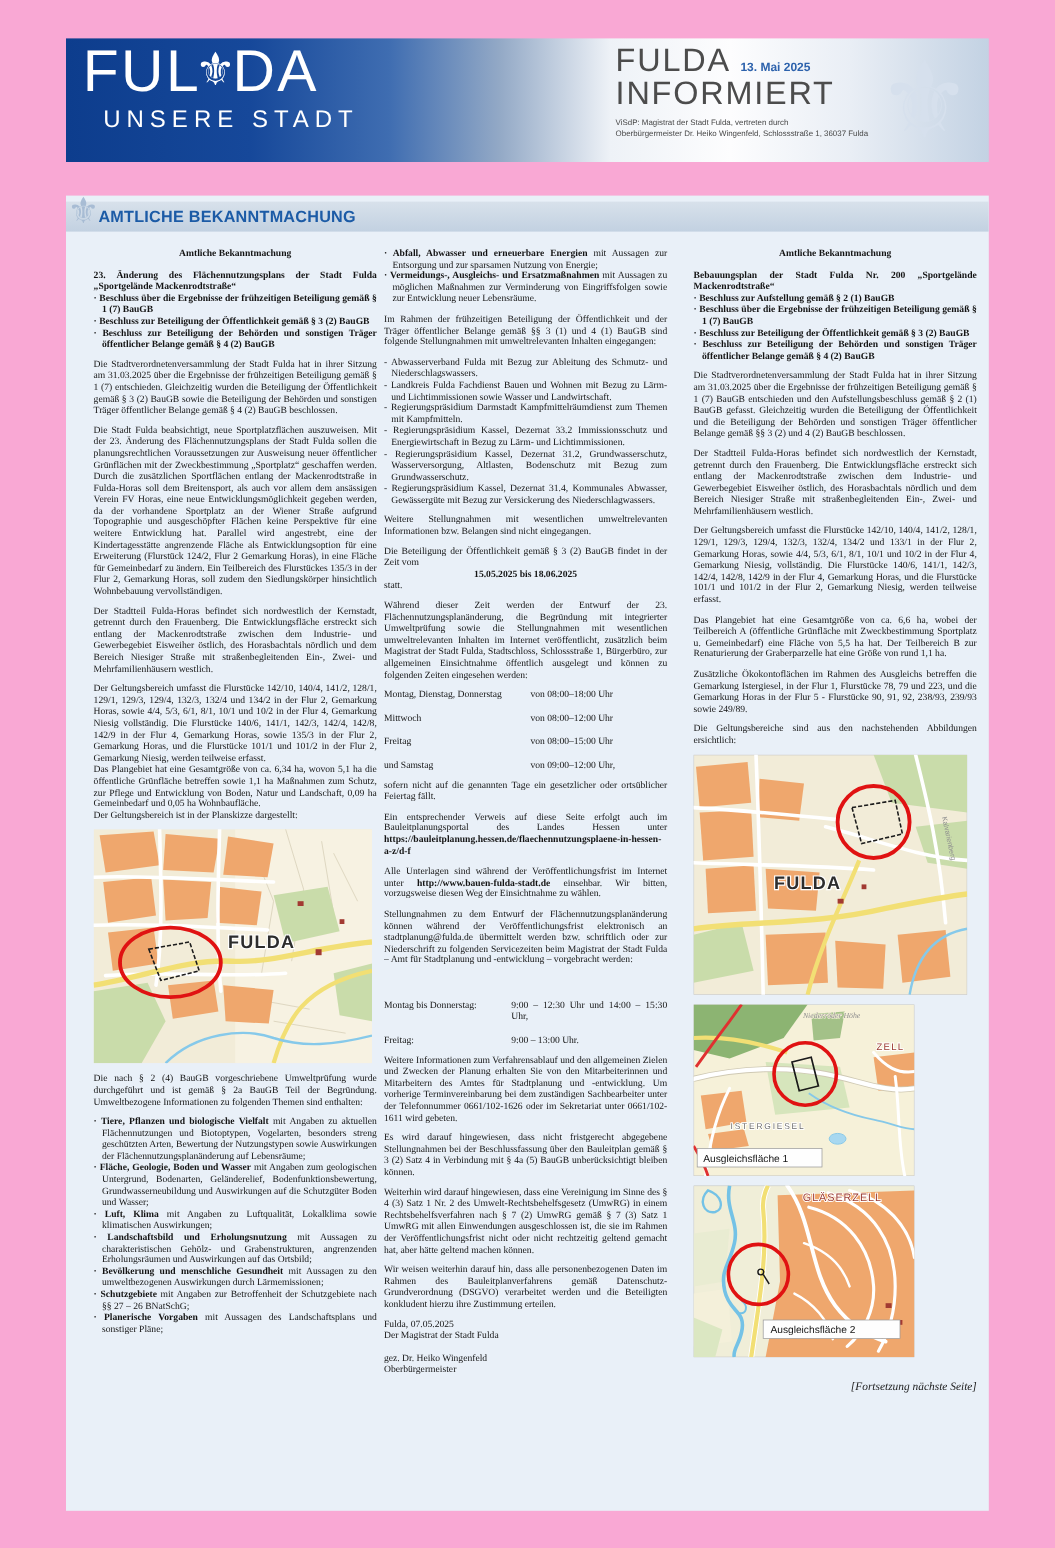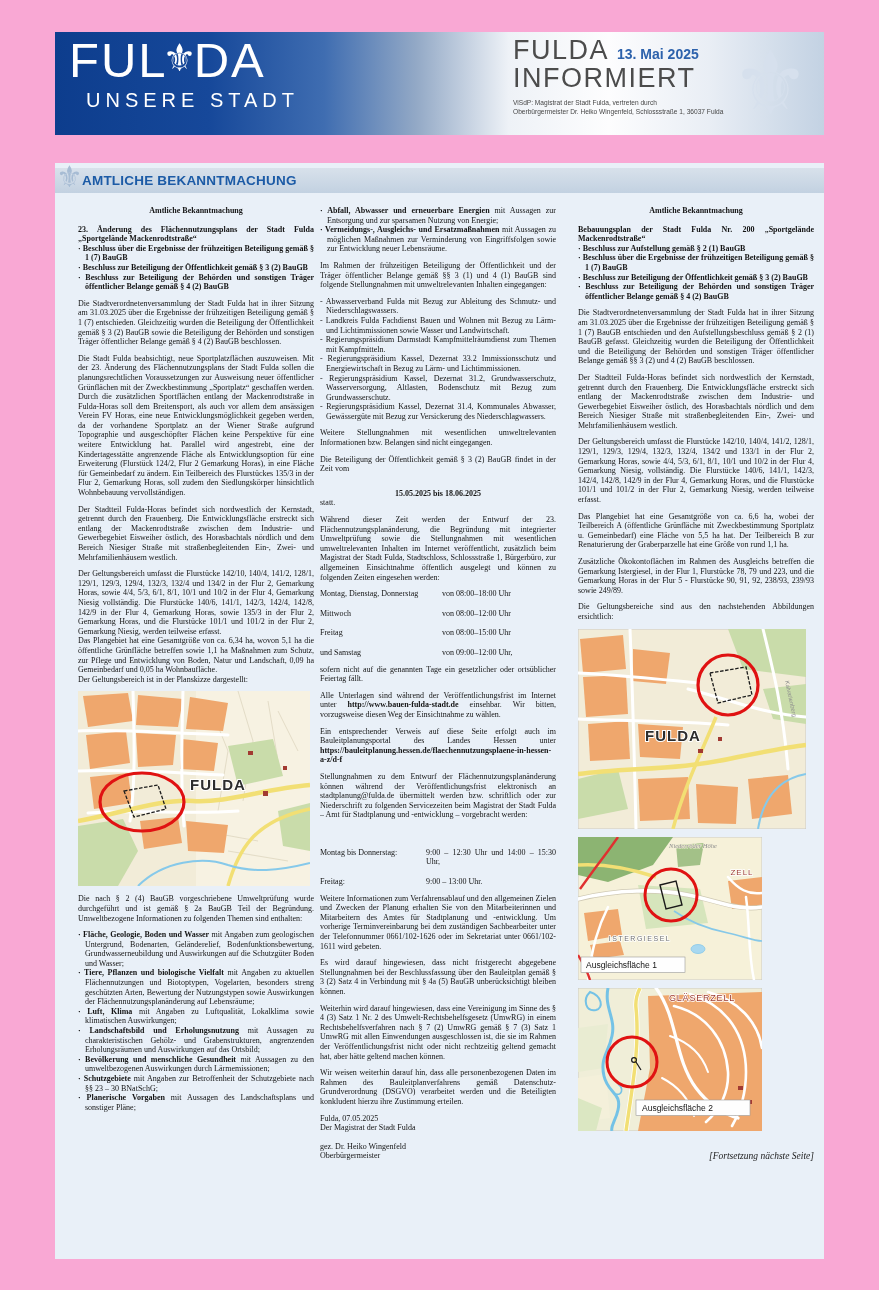--- a/index.html
+++ b/index.html
@@ -10,21 +10,21 @@
   .headerbar{position:absolute;left:55px;top:32px;width:769px;height:103px;
     background:linear-gradient(90deg,#0d3d8d 0%,#16489a 20%,#3f6db1 35%,#93a9c6 47%,
                #eef2f7 59%,#fdfdfe 72%,#e9eef5 85%,#c3d2e3 100%);}
   .logo{position:absolute;left:14px;top:4px;color:#fff;font-family:"Liberation Sans",sans-serif;}
   .logo-word{font-size:49px;letter-spacing:2px;display:flex;align-items:flex-start;line-height:1;}
   .logo-fleur{font-family:"DejaVu Sans",sans-serif;font-size:38px;margin:3px -5px 0 -5px;}
   .logo-sub{font-size:20px;letter-spacing:5px;margin:4px 0 0 17px;}
   .mast{position:absolute;left:458px;top:5px;font-family:"Liberation Sans",sans-serif;color:#4c4c4c;}
   .mast-line{display:flex;align-items:baseline;gap:8px;}
   .mast-word{font-size:27px;letter-spacing:1.5px;line-height:1.03;}
-  .mast-date{font-size:14px;font-weight:bold;color:#2d62ac;}
+  .mast-date{font-size:10px;font-weight:bold;color:#2d62ac;}
   .imprint{margin-top:5px;font-size:6.6px;color:#474747;line-height:1.4;}
   .bigfleur{position:absolute;right:14px;top:0px;font-size:88px;line-height:103px;
     color:#d6e0ed;font-family:"DejaVu Sans",sans-serif;}
 
   
   .panel{position:absolute;left:55px;top:163px;width:769px;height:1096px;
     background:#e9f0f8;overflow:hidden;}
   .banner{position:relative;margin-top:5px;height:25px;
     background:linear-gradient(180deg,#d8e1eb,#c2d1e1);display:flex;align-items:center;}
   .banner-title{margin-left:27px;font-family:"Liberation Sans",sans-serif;font-weight:bold;
@@ -166,62 +166,62 @@
               <rect x="185" y="100" width="5" height="5"></rect>
               <rect x="205" y="75" width="4" height="4"></rect>
           </g>
           <path d="M46 100 L80 94 L88 118 L56 126 Z" fill="none" stroke="#1c1c1c" stroke-width="1.3" stroke-dasharray="3.5,1.6"></path>
           <ellipse cx="64" cy="111" rx="42" ry="29" fill="none" stroke="#e01212" stroke-width="3.2"></ellipse>
           <text class="citylabel" x="140" y="99">FULDA</text>
         </svg>
 
         <p>Die nach § 2 (4) BauGB vorgeschriebene Umweltprüfung wurde durchgeführt und ist gemäß § 2a BauGB Teil der Begründung. Umweltbezogene Informationen zu folgenden Themen sind enthalten:</p>
         <div class="elist">
+          <div class="ei"><span class="b">Tiere, Pflanzen und biologische Vielfalt</span><span> mit Angaben zu aktuellen Flächennutzungen und Biotoptypen, Vogelarten, besonders streng geschützten Arten, Bewertung der Nutzungstypen sowie Auswirkungen der Flächennutzungsplanänderung auf Lebensräume;</span></div>
           <div class="ei"><span class="b">Fläche, Geologie, Boden und Wasser</span><span> mit Angaben zum geologischen Untergrund, Bodenarten, Geländerelief, Bodenfunktionsbewertung, Grundwasserneubildung und Auswirkungen auf die Schutzgüter Boden und Wasser;</span></div>
-          <div class="ei"><span class="b">Tiere, Pflanzen und biologische Vielfalt</span><span> mit Angaben zu aktuellen Flächennutzungen und Biotoptypen, Vogelarten, besonders streng geschützten Arten, Bewertung der Nutzungstypen sowie Auswirkungen der Flächennutzungsplanänderung auf Lebensräume;</span></div>
           <div class="ei"><span class="b">Luft, Klima</span><span> mit Angaben zu Luftqualität, Lokalklima sowie klimatischen Auswirkungen;</span></div>
           <div class="ei"><span class="b">Landschaftsbild und Erholungsnutzung</span><span> mit Aussagen zu charakteristischen Gehölz- und Grabenstrukturen, angrenzenden Erholungsräumen und Auswirkungen auf das Ortsbild;</span></div>
           <div class="ei"><span class="b">Bevölkerung und menschliche Gesundheit</span><span> mit Aussagen zu den umweltbezogenen Auswirkungen durch Lärmemissionen;</span></div>
-          <div class="ei"><span class="b">Schutzgebiete</span><span> mit Angaben zur Betroffenheit der Schutzgebiete nach §§ 23 – 30 BNatSchG;</span></div>
+          <div class="ei"><span class="b">Schutzgebiete</span><span> mit Angaben zur Betroffenheit der Schutzgebiete nach §§ 27 – 26 BNatSchG;</span></div>
           <div class="ei"><span class="b">Planerische Vorgaben</span><span> mit Aussagen des Landschaftsplans und sonstiger Pläne;</span></div>
         </div>
       </div>
 
       <div class="col col2">
         <div class="elist">
           <div class="ei"><span class="b">Abfall, Abwasser und erneuerbare Energien</span><span> mit Aussagen zur Entsorgung und zur sparsamen Nutzung von Energie;</span></div>
           <div class="ei"><span class="b">Vermeidungs-, Ausgleichs- und Ersatzmaßnahmen</span><span> mit Aussagen zu möglichen Maßnahmen zur Verminderung von Eingriffsfolgen sowie zur Entwicklung neuer Lebensräume.</span></div>
         </div>
         <p>Im Rahmen der frühzeitigen Beteiligung der Öffentlichkeit und der Träger öffentlicher Belange gemäß §§ 3 (1) und 4 (1) BauGB sind folgende Stellungnahmen mit umweltrelevanten Inhalten eingegangen:</p>
         <div class="dlist">
           <div class="di">Abwasserverband Fulda mit Bezug zur Ableitung des Schmutz- und Niederschlagswassers.</div>
           <div class="di">Landkreis Fulda Fachdienst Bauen und Wohnen mit Bezug zu Lärm- und Lichtimmissionen sowie Wasser und Landwirtschaft.</div>
           <div class="di">Regierungspräsidium Darmstadt Kampfmittelräumdienst zum Themen mit Kampfmitteln.</div>
           <div class="di">Regierungspräsidium Kassel, Dezernat 33.2 Immissionsschutz und Energiewirtschaft in Bezug zu Lärm- und Lichtimmissionen.</div>
           <div class="di">Regierungspräsidium Kassel, Dezernat 31.2, Grundwasserschutz, Wasserversorgung, Altlasten, Bodenschutz mit Bezug zum Grundwasserschutz.</div>
           <div class="di">Regierungspräsidium Kassel, Dezernat 31.4, Kommunales Abwasser, Gewässergüte mit Bezug zur Versickerung des Niederschlagwassers.</div>
         </div>
         <p>Weitere Stellungnahmen mit wesentlichen umweltrelevanten Informationen bzw. Belangen sind nicht eingegangen.</p>
-        <p style="margin-bottom:15px">Die Beteiligung der Öffentlichkeit gemäß § 3 (2) BauGB findet in der Zeit vom</p>
+        <p style="margin-bottom:0">Die Beteiligung der Öffentlichkeit gemäß § 3 (2) BauGB findet in der Zeit vom</p>
         <div class="ctr">15.05.2025 bis 18.06.2025</div>
         <p>statt.</p>
         <p>Während dieser Zeit werden der Entwurf der 23. Flächennutzungsplanänderung, die Begründung mit integrierter Umweltprüfung sowie die Stellungnahmen mit wesentlichen umweltrelevanten Inhalten im Internet veröffentlicht, zusätzlich beim Magistrat der Stadt Fulda, Stadtschloss, Schlossstraße 1, Bürgerbüro, zur allgemeinen Einsichtnahme öffentlich ausgelegt und können zu folgenden Zeiten eingesehen werden:</p>
         <div class="hrs">
           <div>Montag, Dienstag, Donnerstag</div>
             <div>von 08:00–18:00 Uhr</div>
           <div>Mittwoch</div>
             <div>von 08:00–12:00 Uhr</div>
           <div>Freitag</div>
             <div>von 08:00–15:00 Uhr</div>
           <div>und Samstag</div>
             <div>von 09:00–12:00 Uhr,</div>
         </div>
         <p>sofern nicht auf die genannten Tage ein gesetzlicher oder ortsüblicher Feiertag fällt.</p>
+        <p><span>Ein entsprechender Verweis auf diese Seite erfolgt auch im Bauleitplanungsportal des Landes Hessen unter</span> <span class="b">https://bauleitplanung.hessen.de/flaechennutzungsplaene-in-hessen-a-z/d-f</span></p>
         <p><span>Alle Unterlagen sind während der Veröffentlichungsfrist im Internet unter</span> <span class="b">http://www.bauen-fulda-stadt.de</span> <span>einsehbar. Wir bitten, vorzugsweise diesen Weg der Einsichtnahme zu wählen.</span></p>
-        <p><span>Ein entsprechender Verweis auf diese Seite erfolgt auch im Bauleitplanungsportal des Landes Hessen unter</span> <span class="b">https://bauleitplanung.hessen.de/flaechennutzungsplaene-in-hessen-a-z/d-f</span></p>
         <p>Stellungnahmen zu dem Entwurf der Flächennutzungsplanänderung können während der Veröffentlichungsfrist elektronisch an stadtplanung@fulda.de übermittelt werden bzw. schriftlich oder zur Niederschrift zu folgenden Servicezeiten beim Magistrat der Stadt Fulda – Amt für Stadtplanung und -entwicklung – vorgebracht werden:</p>
         <div class="hrs hrs2">
           <div>Montag bis Donnerstag:</div>
             <div>9:00 – 12:30 Uhr und 14:00 – 15:30 Uhr,</div>
           <div>Freitag:</div>
             <div>9:00 – 13:00 Uhr.</div>
         </div>
         <p>Weitere Informationen zum Verfahrensablauf und den allgemeinen Zielen und Zwecken der Planung erhalten Sie von den Mitarbeiterinnen und Mitarbeitern des Amtes für Stadtplanung und -entwicklung. Um vorherige Terminvereinbarung bei dem zuständigen Sachbearbeiter unter der Telefonnummer 0661/102-1626 oder im Sekretariat unter 0661/102-1611 wird gebeten.</p>
         <p>Es wird darauf hingewiesen, dass nicht fristgerecht abgegebene Stellungnahmen bei der Beschlussfassung über den Bauleitplan gemäß § 3 (2) Satz 4 in Verbindung mit § 4a (5) BauGB unberücksichtigt bleiben können.</p>
         <p>Weiterhin wird darauf hingewiesen, dass eine Vereinigung im Sinne des § 4 (3) Satz 1 Nr. 2 des Umwelt-Rechtsbehelfsgesetz (UmwRG) in einem Rechtsbehelfsverfahren nach § 7 (2) UmwRG gemäß § 7 (3) Satz 1 UmwRG mit allen Einwendungen ausgeschlossen ist, die sie im Rahmen der Veröffentlichungsfrist nicht oder nicht rechtzeitig geltend gemacht hat, aber hätte geltend machen können.</p>

